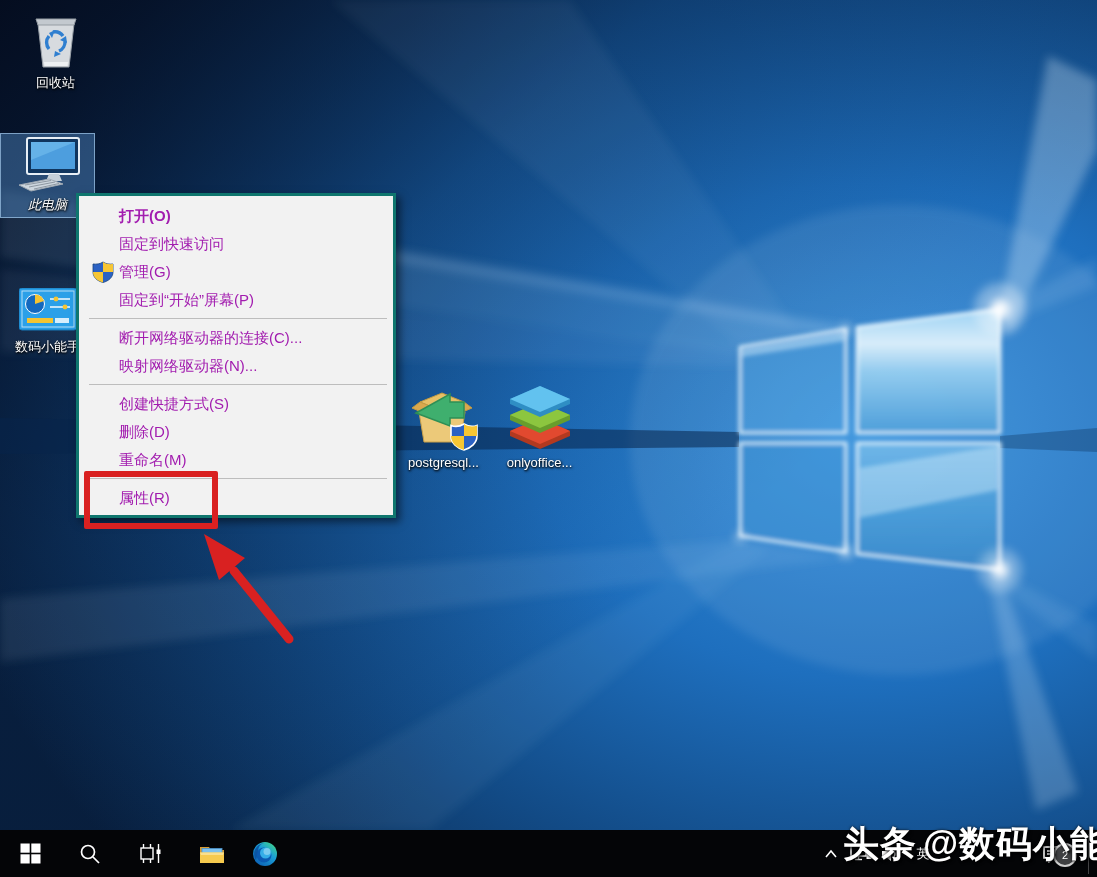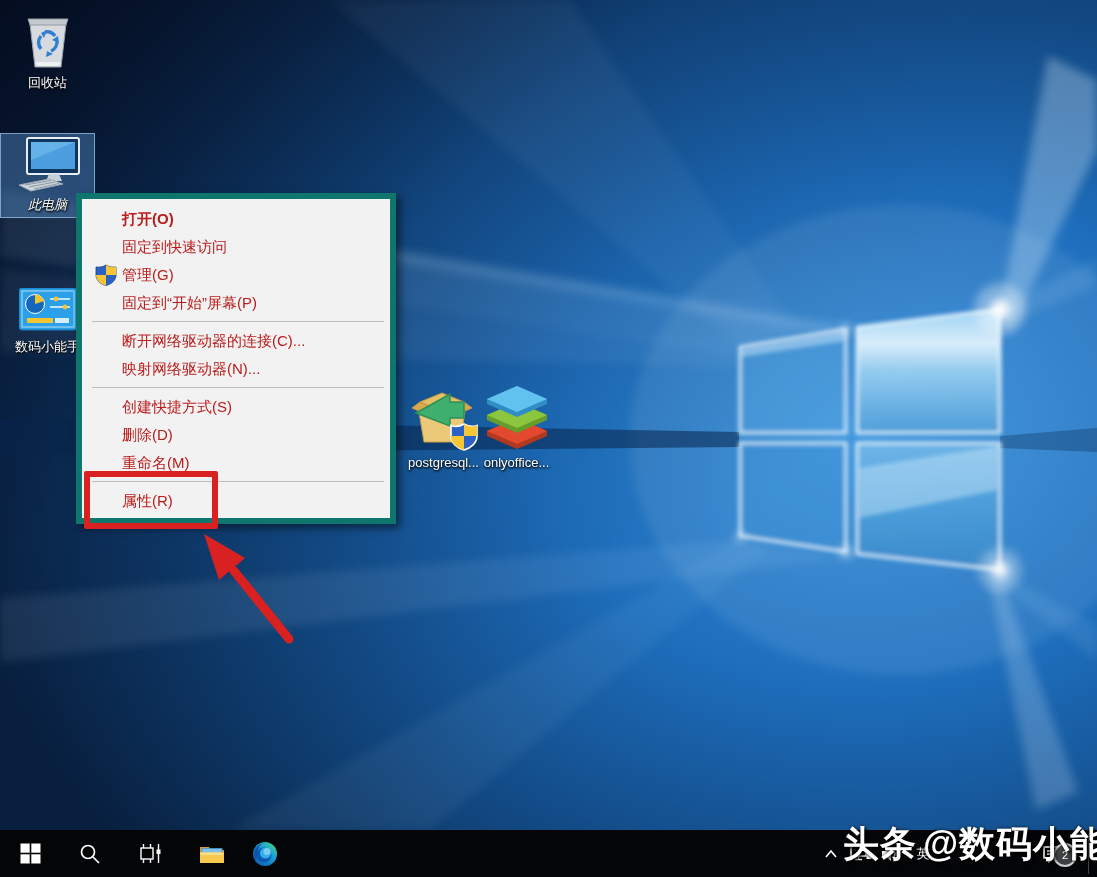--- a/index.html
+++ b/index.html
@@ -13,22 +13,22 @@
 
   
   .dicon{position:absolute;width:93px;text-align:center;color:#fff;font-size:13px;z-index:2;cursor:default;}
   .dicon .ic{height:60px;display:flex;align-items:flex-end;justify-content:center;}
   .dicon .lbl{margin-top:3px;line-height:15px;text-shadow:0 1px 2px #000,1px 1px 3px rgba(0,0,0,.95);}
   .dicon.selected{background:rgba(88,148,210,.42);outline:1px solid rgba(155,198,236,.8);padding-bottom:5px;}
 
   
   .menu{
     position:absolute;left:76px;top:193px;width:320px;box-sizing:border-box;
-    background:#f2f2f2;border:6px solid #0f766e;box-shadow:4px 4px 8px rgba(0,0,0,.5);
-    padding:6px 0 3px 0;z-index:5;color:#b91c1c;font-size:15px;
+    background:#f2f2f2;border:3px solid #0f766e;box-shadow:4px 4px 8px rgba(0,0,0,.5);
+    padding:6px 0 3px 0;z-index:5;color:#a21caf;font-size:15px;
   }
   .menu-item{height:28px;line-height:28px;padding-left:40px;position:relative;white-space:nowrap;}
   .menu-item.default{font-weight:bold;}
   .menu-item .uac{position:absolute;left:13px;top:3px;width:22px;height:22px;}
   .menu-sep{height:10px;position:relative;}
   .menu-sep::after{content:"";position:absolute;left:10px;right:6px;top:4px;border-top:1px solid #bdbdbd;}
 
   
   .red-box{position:absolute;left:84px;top:471px;width:122px;height:46px;border:6px solid #d92121;z-index:7;border-radius:2px;}
   .arrow-overlay{position:absolute;left:0;top:0;z-index:7;pointer-events:none;}
@@ -116,21 +116,21 @@
     <circle cx="1000" cy="309" r="10" opacity="0.95"></circle>
     <circle cx="1000" cy="309" r="26" opacity="0.35"></circle>
     <circle cx="1000" cy="570" r="9" opacity="0.9"></circle>
     <circle cx="1000" cy="570" r="22" opacity="0.3"></circle>
     <circle cx="846" cy="552" r="6" opacity="0.6"></circle>
     <circle cx="740" cy="537" r="5" opacity="0.5"></circle>
     <circle cx="846" cy="329" r="5" opacity="0.5"></circle>
   </g>
 </svg>
 
-<div class="dicon" style="left:1px;top:12px;">
+<div class="dicon" style="left:9px;top:12px;">
   <div class="ic">
     <svg width="56" height="60" viewBox="0 0 56 60">
       <path d="M10 12 L46 12 L41 55 L15 55 Z" fill="#d7dbdf" stroke="#9aa1a8"></path>
       <path d="M8 7 L48 7 L46 13 L10 13 Z" fill="#c3c9cf" stroke="#959ca3"></path>
       <path d="M16 50 L40 50 L39.5 54 L16.5 54 Z" fill="#eef1f3"></path>
       <g stroke="#2f7fd0" stroke-width="3.4" fill="none">
         <path d="M21 37 A10 10 0 0 1 21 24"></path>
         <path d="M25 20 A10 10 0 0 1 35 24"></path>
         <path d="M37 29 A10 10 0 0 1 31 39"></path>
       </g>
@@ -192,21 +192,21 @@
       <g>
         <path d="M58 40 C63 43 67 43 71 41.5 L71 52 C71 59 65 64 58 66 C51 64 45 59 45 52 L45 41.5 C49 43 53 43 58 40 Z" fill="#2b62c4" stroke="#fff" stroke-width="1.6"></path>
         <path d="M58 40 C63 43 67 43 71 41.5 L71 52 L58 52 Z" fill="#f7c634"></path>
         <path d="M58 52 L45 52 C45 59 51 64 58 66 Z" fill="#f7c634"></path>
       </g>
     </svg>
   </div>
   <div class="lbl">postgresql...</div>
 </div>
 
-<div class="dicon" style="left:470px;top:392px;">
+<div class="dicon" style="left:493px;top:392px;">
   <div class="ic">
     <svg width="70" height="66" viewBox="0 0 70 66">
       <g>
         <polygon points="35,32 65,45 65,50 35,63 5,50 5,45" fill="#b23920"></polygon>
         <polygon points="35,32 65,45 35,58 5,45" fill="#e2492f"></polygon>
       </g>
       <g>
         <polygon points="35,16 65,29 65,34 35,47 5,34 5,29" fill="#679d2c"></polygon>
         <polygon points="35,16 65,29 35,42 5,29" fill="#8cc63f"></polygon>
       </g>

